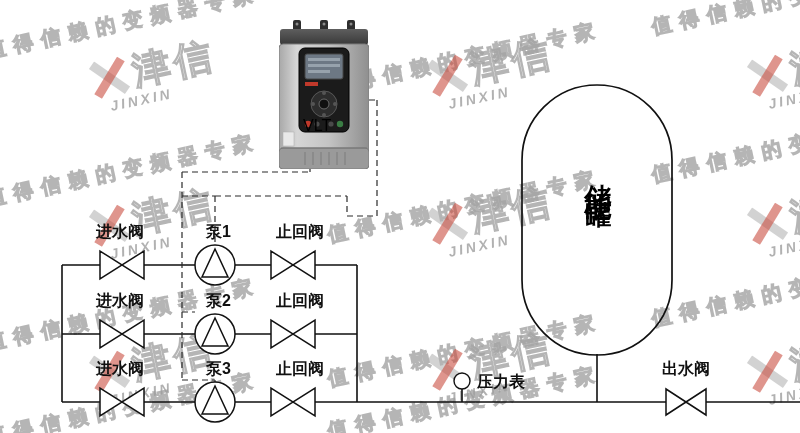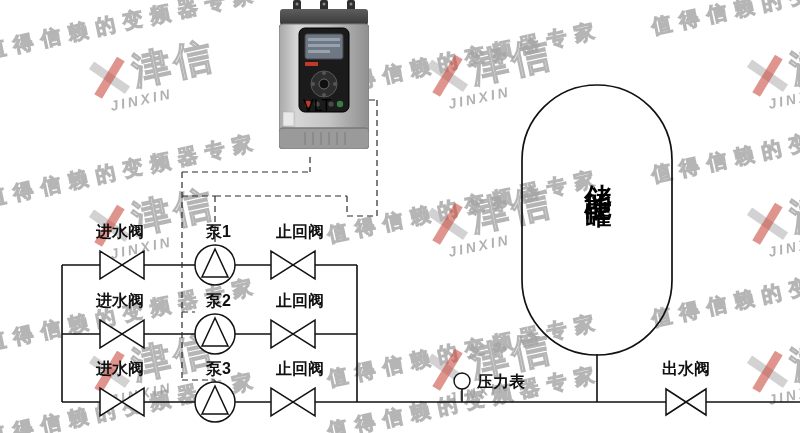--- a/index.html
+++ b/index.html
@@ -28,21 +28,21 @@
   .wm-x{display:block;}
   
   #diagram{position:absolute;left:0;top:0;z-index:2;}
   #diagram text{font:600 16px "Liberation Sans","DejaVu Sans",sans-serif;fill:#101010;}
   .tank-label{
     position:absolute;z-index:2;left:580px;top:162px;
     writing-mode:vertical-rl;text-orientation:upright;
     font-size:27px;font-weight:700;letter-spacing:9px;color:#000;
   }
   
-  #vfd{position:absolute;left:279px;top:0;width:79px;height:149px;z-index:3;}
+  #vfd{position:absolute;left:279px;top:20px;width:79px;height:149px;z-index:3;}
 </style>
 </head>
 <body>
 
 <div>
   <div class="wm-slogan" style="left:-14px;top:38px">值得信赖的变频器专家</div>
   <div class="wm-slogan" style="left:328px;top:74px">值得信赖的变频器专家</div>
   <div class="wm-slogan" style="left:652px;top:14px">值得信赖的变频器专家</div>
   <div class="wm-slogan" style="left:-14px;top:186px">值得信赖的变频器专家</div>
   <div class="wm-slogan" style="left:328px;top:222px">值得信赖的变频器专家</div>

